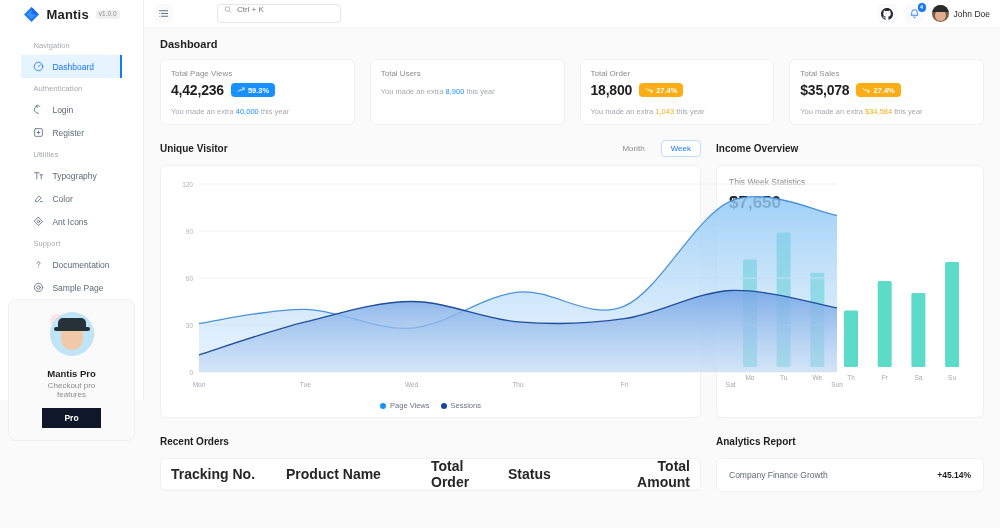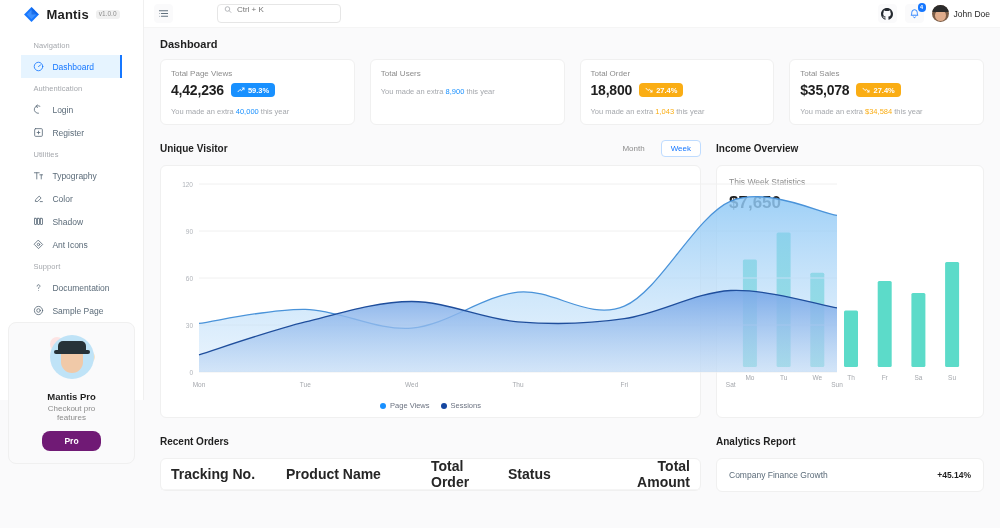--- a/index.html
+++ b/index.html
@@ -61,22 +61,22 @@
          width:36px; height:4px; background:#263238; border-radius:3px;}
   .face { position:absolute; left:50%; top:18px; transform:translateX(-50%);
          width:22px; height:20px; background:#f0c9a8; border-radius:0 0 11px 11px;}
   .blob-a { position:absolute; left:16px; top:4px; width:14px; height:14px;
          border-radius:50%; background:#fde4e4; }
   .blob-b { position:absolute; right:14px; top:18px; width:12px; height:12px;
          border-radius:50%; background:#f6e3c8; }
   .promo-title { font-size: 9.5px; font-weight: 700; margin-top: 6px; color: #1f1f1f; }
   .promo-sub { font-size: 8px; color: #8c8c8c; margin-top: 2px; }
   .promo-btn {
-    margin-top: 9px; display: inline-block; background: #701a75; color: #fff;
-    font-size: 8.5px; font-weight: 600; border: none; border-radius: 8px;
+    margin-top: 9px; display: inline-block; background: #0f172a; color: #fff;
+    font-size: 8.5px; font-weight: 600; border: none; border-radius: 0;
     padding: 5px 22px; cursor: pointer;
   }
 
   
   .main { flex: 1; display: flex; flex-direction: column; min-width: 0; }
   .topbar {
     height: 28px; background: #fff; border-bottom: 1px solid #f5f5f5;
     display: flex; align-items: center; padding: 0 10px; gap: 8px;
   }
   .icon-btn {
@@ -228,28 +228,20 @@
             <path d="M10 7h4M12 7v6"></path>
           </svg>
           <span>Typography</span>
         </div>
         <div class="nav-item">
           <svg class="nav-ico" viewBox="0 0 16 16" fill="none" stroke="currentColor" stroke-width="1.2" stroke-linecap="round" stroke-linejoin="round">
             <path d="M4 9.5l5-5 2.8 2.8-5 5H4z"></path>
             <path d="M10.5 12.5h3.2"></path>
           </svg>
           <span>Color</span>
-        </div>
-        <div class="nav-item">
-          <svg class="nav-ico" viewBox="0 0 16 16" fill="none" stroke="currentColor" stroke-width="1.2" stroke-linecap="round" stroke-linejoin="round">
-            <rect x="2.2" y="3.4" width="3" height="9" rx=".6"></rect>
-            <rect x="6.5" y="3.4" width="3" height="9" rx=".6"></rect>
-            <rect x="10.8" y="3.4" width="3" height="9" rx=".6"></rect>
-          </svg>
-          <span>Shadow</span>
         </div>
         <div class="nav-item">
           <svg class="nav-ico" viewBox="0 0 16 16" fill="none" stroke="currentColor" stroke-width="1.2" stroke-linecap="round" stroke-linejoin="round">
             <polygon points="8,2 14,8 8,14 2,8"></polygon>
             <circle cx="8" cy="8" r="1.8"></circle>
           </svg>
           <span>Ant Icons</span>
         </div>
         <div class="nav-cap">Support</div>
         <div class="nav-item">

